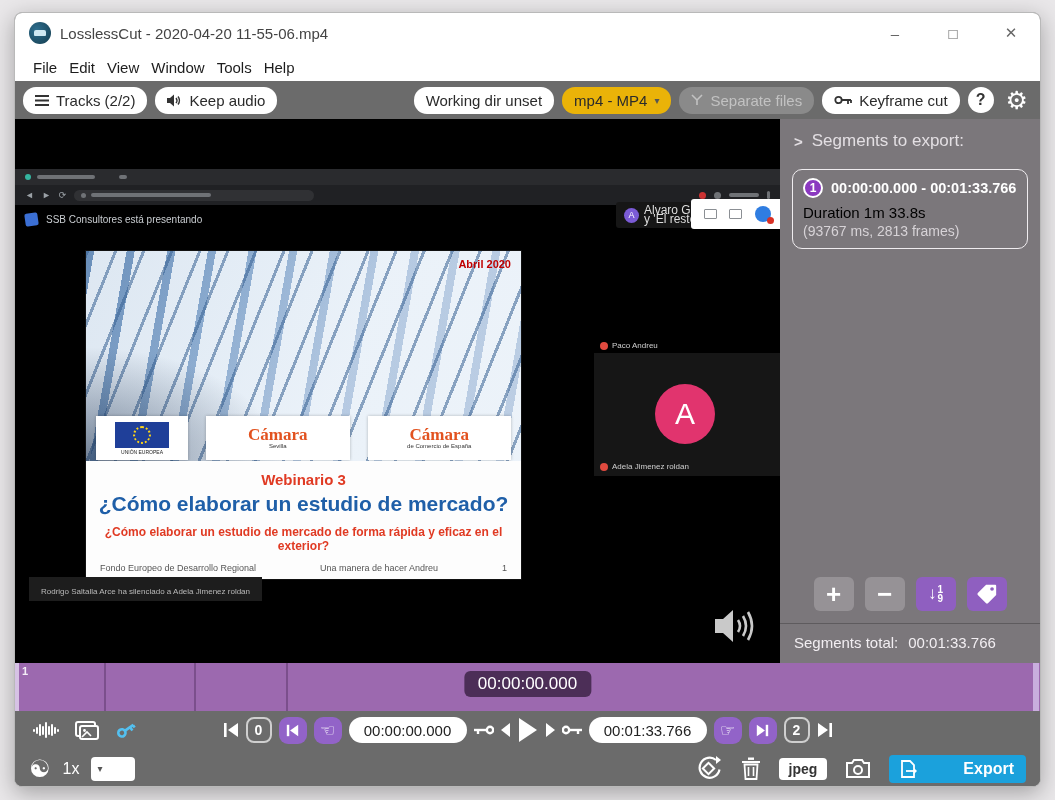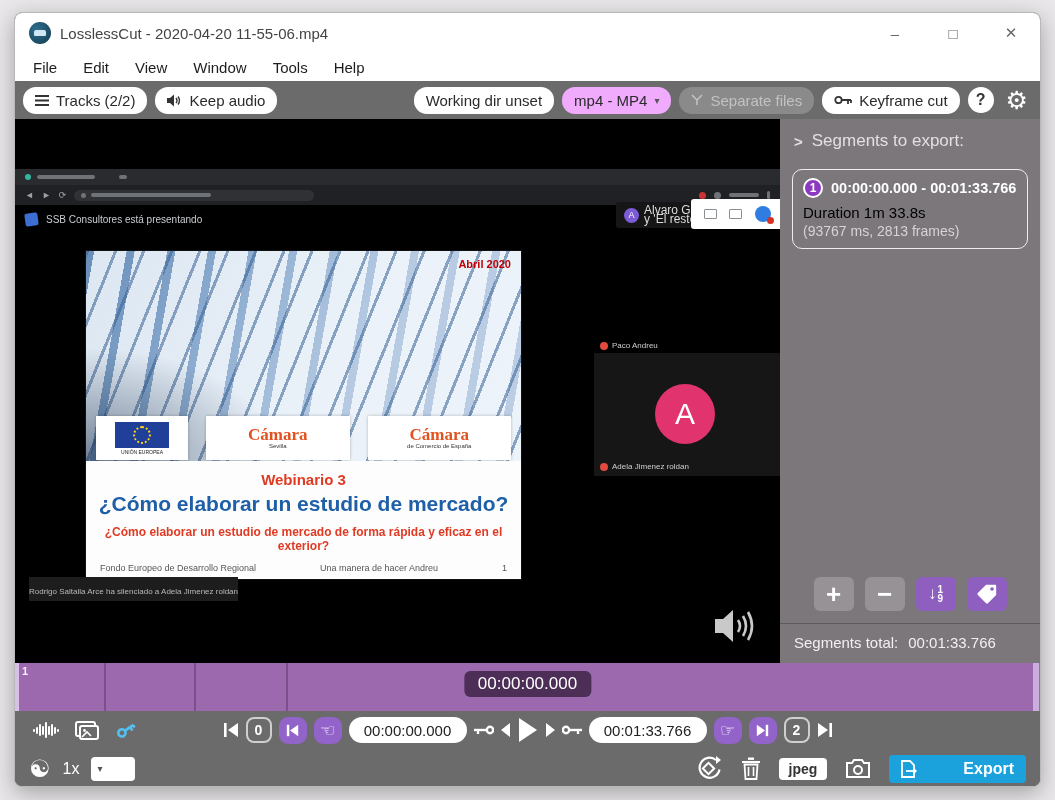--- a/index.html
+++ b/index.html
@@ -12,28 +12,28 @@
   
   .titlebar { height:40px; background:#fff; display:flex; align-items:center; padding-left:14px; position:relative; }
   .app-icon { width:22px; height:22px; border-radius:50%; background:radial-gradient(circle at 35% 35%, #2e6e8e, #143c4e); margin-right:9px;
     display:flex; align-items:center; justify-content:center; }
   .app-icon::after { content:""; width:12px; height:6px; background:#cfe8f2; border-radius:2px 2px 1px 1px; }
   .title-text { font-size:15px; color:#444; }
   .win-controls { position:absolute; right:0; top:0; height:40px; display:flex; }
   .win-btn { width:58px; height:40px; display:flex; align-items:center; justify-content:center; font-size:15px; color:#666; }
 
   
-  .menubar { height:28px; background:#fff; display:flex; align-items:center; padding-left:18px; gap:26px; }
+  .menubar { height:28px; background:#fff; display:flex; align-items:center; padding-left:18px; gap:12px; }
   .menu-item { font-size:15px; color:#1d1d1d; cursor:default; }
 
   
   .toolbar { height:38px; background:#6b6b6b; display:flex; align-items:center; padding:0 8px; gap:8px; }
   .tb-btn { height:27px; display:flex; align-items:center; gap:7px; padding:0 12px; border-radius:13px;
     background:#fff; color:#2b2b2b; font-size:15px; white-space:nowrap; }
-  .tb-btn.light { background:#f0abfc; }
+  .tb-btn.light { background:#eab308; }
   .tb-btn.disabled { background:#8a8a8a; color:#c2c2c2; }
   .tb-spacer { flex:1; }
   .tb-round { width:26px; height:26px; border-radius:50%; background:#fff; color:#333; font-weight:bold; font-size:16px;
     display:flex; align-items:center; justify-content:center; }
   .gear { font-size:25px; color:#fff; line-height:1; margin:0 4px; }
   .dd-arrow { font-size:10px; color:#555; }
 
   
   .main { height:544px; display:flex; }
   .player { flex:1; position:relative; background:#000; overflow:hidden; }
@@ -89,21 +89,21 @@
   
   .tile { position:absolute; left:579px; width:188px; }
   .tile-name { position:absolute; left:6px; display:flex; align-items:center; gap:4px; }
   .mute-dot { width:8px; height:8px; border-radius:50%; background:#e04a3f; }
   .tile-name span { color:#cfcfcf; font-size:8px; }
   .tile2 { top:234px; height:123px; background:#161616; }
   .avatar-circle { position:absolute; left:61px; top:31px; width:60px; height:60px; border-radius:50%; background:#e1346e;
     color:#fff; font-size:30px; display:flex; align-items:center; justify-content:center; }
   .tile3 { top:357px; height:103px; background:linear-gradient(100deg, #7e8a99 0%, #9aa0a2 35%, #bdae97 70%, #cbbda6 100%); }
 
-  .caption { position:absolute; left:14px; top:458px; background:#1d1d1d; padding:3px 0; }
+  .caption { position:absolute; left:14px; top:458px; background:#1d1d1d; padding:3px 12px; }
   .caption span { color:#b9b9b9; font-size:8px; }
   .vol-icon { position:absolute; left:698px; top:487px; }
 
   
   .sidebar { width:260px; background:#7b777b; display:flex; flex-direction:column; }
   .seg-header { display:flex; align-items:center; gap:9px; padding:12px 14px 4px; color:#e3dfe3; font-size:17px; }
   .seg-chevron { font-weight:bold; font-size:15px; }
   .seg-card { margin:14px 12px 0; border:1px solid #efeCef; border-radius:10px; padding:8px 10px 9px; }
   .seg-row1 { display:flex; align-items:center; gap:8px; }
   .seg-num { width:20px; height:20px; border-radius:50%; background:#8b39c0; border:2px solid #fff; color:#fff; font-size:12px; font-weight:bold;

